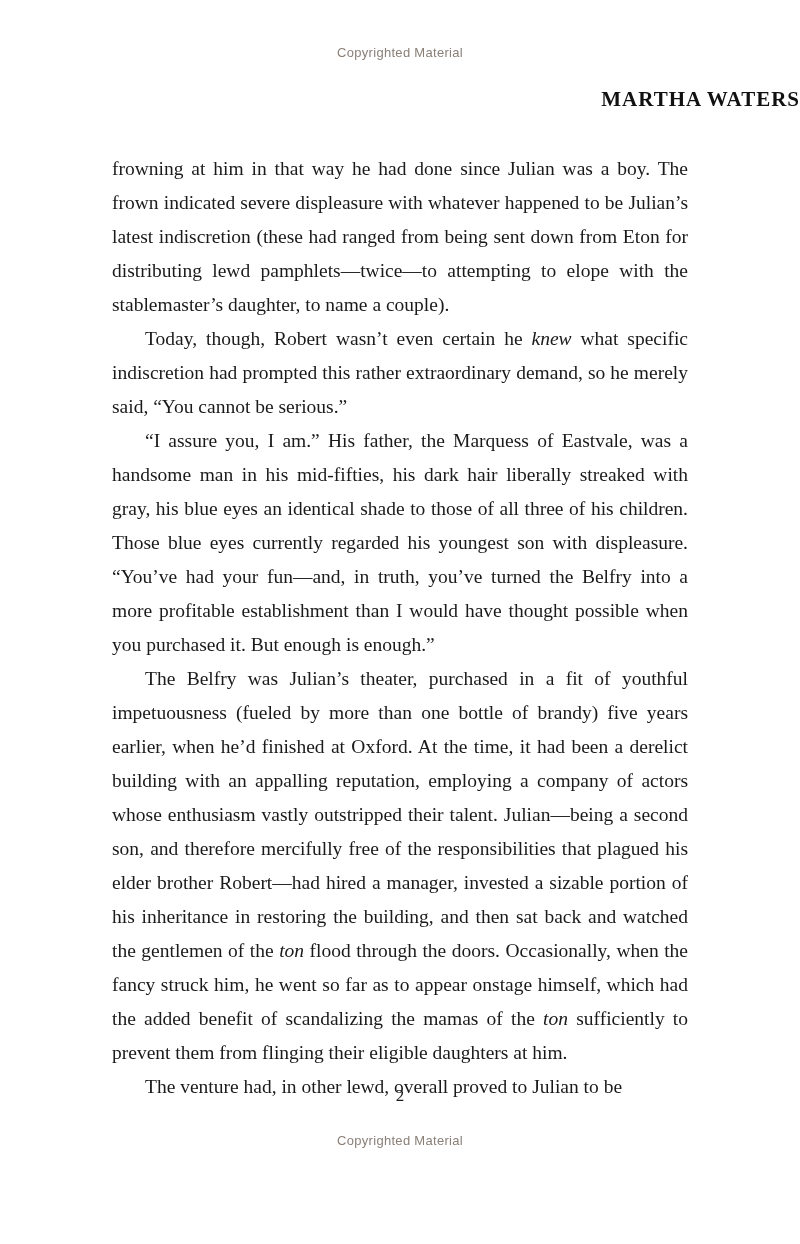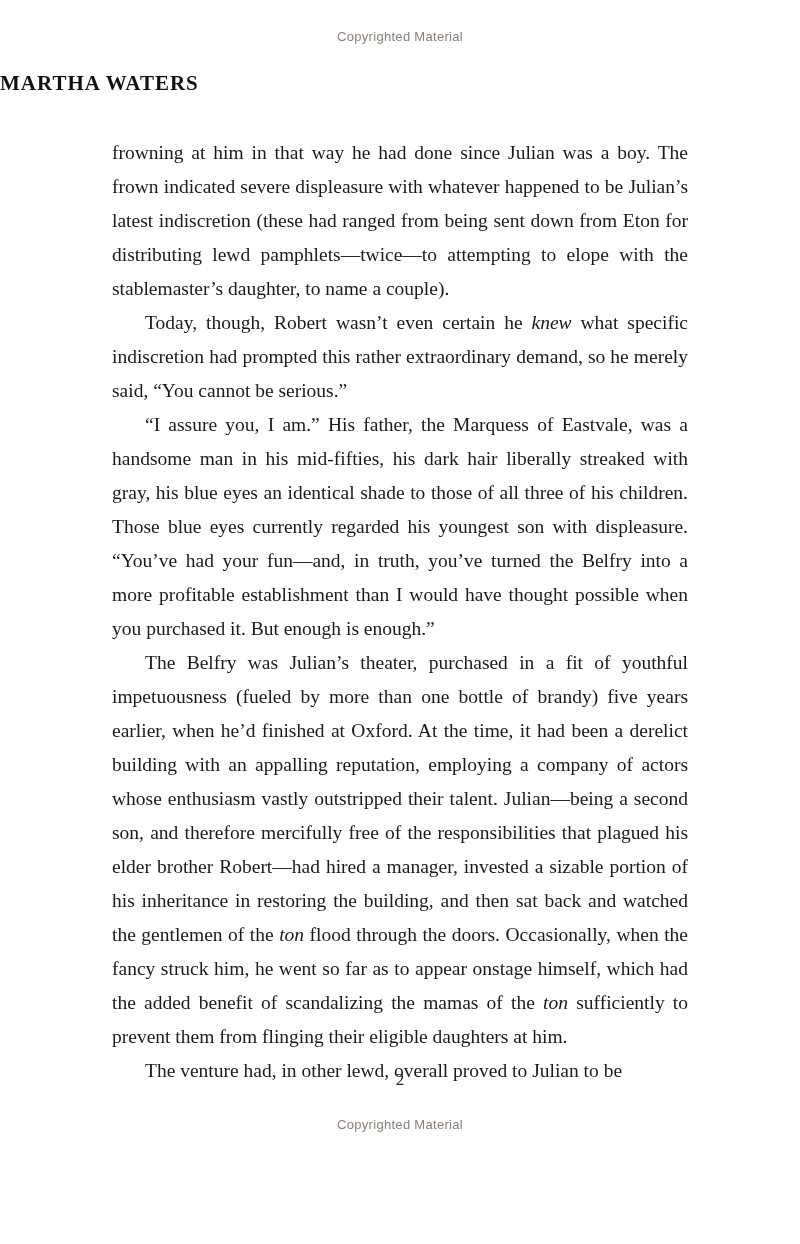--- a/index.html
+++ b/index.html
@@ -4,21 +4,21 @@
 <style>
   html, body {
     margin: 0;
     padding: 0;
     background: #ffffff;
   }
   .book-page {
     position: relative;
     width: 800px;
     height: 1156px;
-    margin: 0 auto;
+    margin: 16px auto;
     background: #ffffff;
     overflow: hidden;
     font-family: "Liberation Serif", serif;
   }
   .copyright-notice {
     width: 100%;
     text-align: center;
     font-family: "Liberation Sans", sans-serif;
     font-size: 13px;
     letter-spacing: 0.3px;
@@ -28,21 +28,21 @@
     padding-top: 29px;
   }
   .copyright-notice.bottom {
     position: absolute;
     left: 0;
     bottom: 24px;
   }
   .running-header {
     margin: 27px 0 0 0;
     width: 100%;
-    text-align: left;
+    text-align: right;
     font-family: "Liberation Serif", serif;
     font-weight: bold;
     font-size: 21px;
     letter-spacing: 1px;
     color: #111111;
   }
   .body-text {
     margin: 40px 112px 0 112px;
     font-size: 19.5px;
     line-height: 34px;

